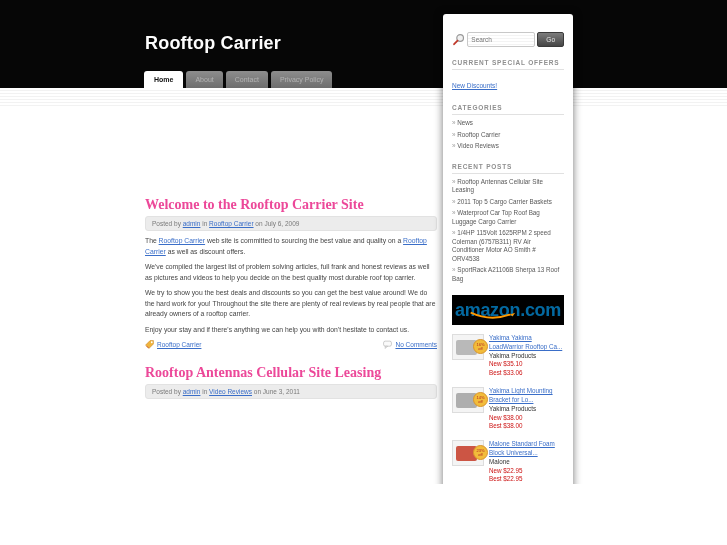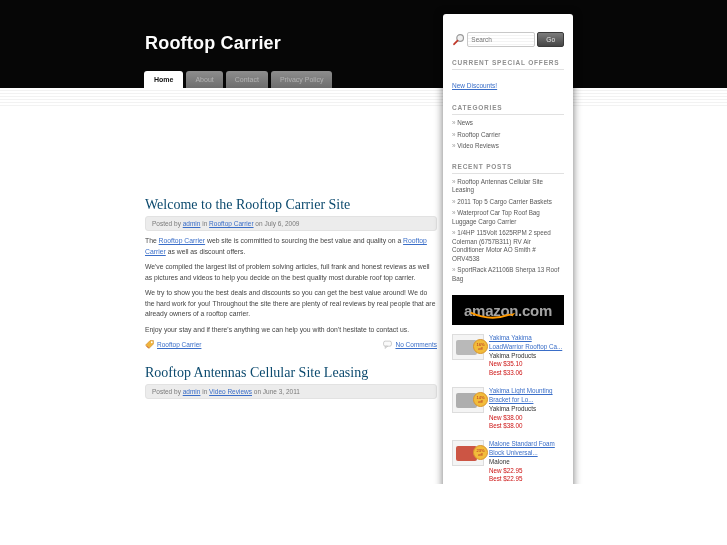--- a/index.html
+++ b/index.html
@@ -10,21 +10,21 @@
   .hdr{position:absolute;top:0;left:0;width:100%;height:88px;background:#060606;}
   .site-title{position:absolute;left:145px;top:33px;margin:0;color:#fdfdfd;font-size:18px;font-weight:700;letter-spacing:.2px;}
   .tabs{position:absolute;left:144px;bottom:0;display:flex;gap:3px;align-items:flex-end;}
   .tab{display:inline-block;font-size:7px;line-height:1;padding:5px 9px;background:linear-gradient(#8d8d8d,#6e6e6e);color:#b4b4b4;border-radius:3px 3px 0 0;text-decoration:none;}
   .tab.active{background:#fff;color:#121212;font-weight:bold;padding:5px 10px;}
   .stripes{position:absolute;top:88px;left:0;width:100%;height:20px;
     background:repeating-linear-gradient(to bottom,#ffffff 0 2px,#f2f2f2 2px 3px);}
 
   
   .main{position:absolute;left:145px;top:197px;width:292px;}
-  .post h2{margin:0;font-family:"Liberation Serif",serif;font-size:14px;color:#0c4a6e;font-weight:normal;}
+  .post h2{margin:0;font-family:"Liberation Serif",serif;font-size:14px;color:#ec4899;font-weight:bold;}
   .meta{margin-top:3px;background:#ececec;border:1px solid #e2e2e2;border-radius:3px;padding:3px 6px;font-size:6.5px;color:#7a7a7a;}
   .lnk{color:#3a6ec8;text-decoration:underline;cursor:pointer;}
   .paras p{margin:5px 0;font-size:6.8px;line-height:1.55;color:#454545;}
   .post-footer{display:flex;justify-content:space-between;align-items:center;font-size:6.5px;margin-top:5px;}
   .fgroup{display:flex;align-items:center;gap:3px;}
   .fgroup svg{flex:none;}
   .comments-link{text-decoration:underline;cursor:pointer;}
   .post+.post{margin-top:16px;}
   .spacer{height:156px;}
 
@@ -34,21 +34,21 @@
   .search-row{display:flex;align-items:center;gap:2px;}
   .search-input{width:60px;height:13px;border:1px solid #c8c8c8;border-radius:2px;font-size:6.5px;padding:0 3px;
     background:repeating-linear-gradient(to bottom,#ffffff 0 2px,#f3f3f3 2px 3px);color:#666;font-family:"Liberation Sans",sans-serif;}
   .go-btn{height:15px;padding:0 8px;font-size:6.5px;color:#e8e8e8;background:linear-gradient(#7c7c7c,#454545);
     border:1px solid #3a3a3a;border-radius:2px;font-family:"Liberation Sans",sans-serif;cursor:pointer;}
   .side-h{margin:12px 0 4px;font-size:6.5px;font-weight:bold;color:#8f8f8f;letter-spacing:.8px;border-bottom:1px solid #e1e1e1;padding-bottom:3px;}
   .side-link{font-size:6.5px;color:#3a6ec8;text-decoration:underline;cursor:pointer;}
   .side-item{font-size:6.3px;color:#585858;margin:3px 0;line-height:1.35;cursor:pointer;}
   .side-item::before{content:"\00BB\0020";color:#9c9c9c;}
   .amazon{margin-top:12px;width:112px;height:30px;background:#000;position:relative;display:flex;align-items:center;justify-content:center;}
-  .amazon .alogo{color:#a3a3a3;font-weight:bold;font-size:15px;letter-spacing:-.3px;}
+  .amazon .alogo{color:#0369a1;font-weight:bold;font-size:18px;letter-spacing:-.3px;}
   .amazon svg{position:absolute;left:16px;bottom:4px;}
   .product{display:flex;gap:5px;margin:9px 0;}
   .pimg{position:relative;width:30px;height:24px;flex:none;background:#f4f4f4;border:1px solid #ddd;}
   .pimg .ph{position:absolute;left:3px;right:6px;top:5px;bottom:4px;border-radius:2px;}
   .badge{position:absolute;right:-5px;top:4px;width:13px;height:13px;border-radius:50%;background:#f2bc3b;border:1px solid #d9952c;
     color:#b02020;font-size:4px;display:flex;align-items:center;justify-content:center;text-align:center;line-height:1;}
   .pinfo{font-size:6.3px;line-height:1.4;}
   .ptitle{color:#3a6ec8;text-decoration:underline;display:block;cursor:pointer;}
   .pvendor{color:#333;display:block;}
   .pprice{color:#cc1111;display:block;}

